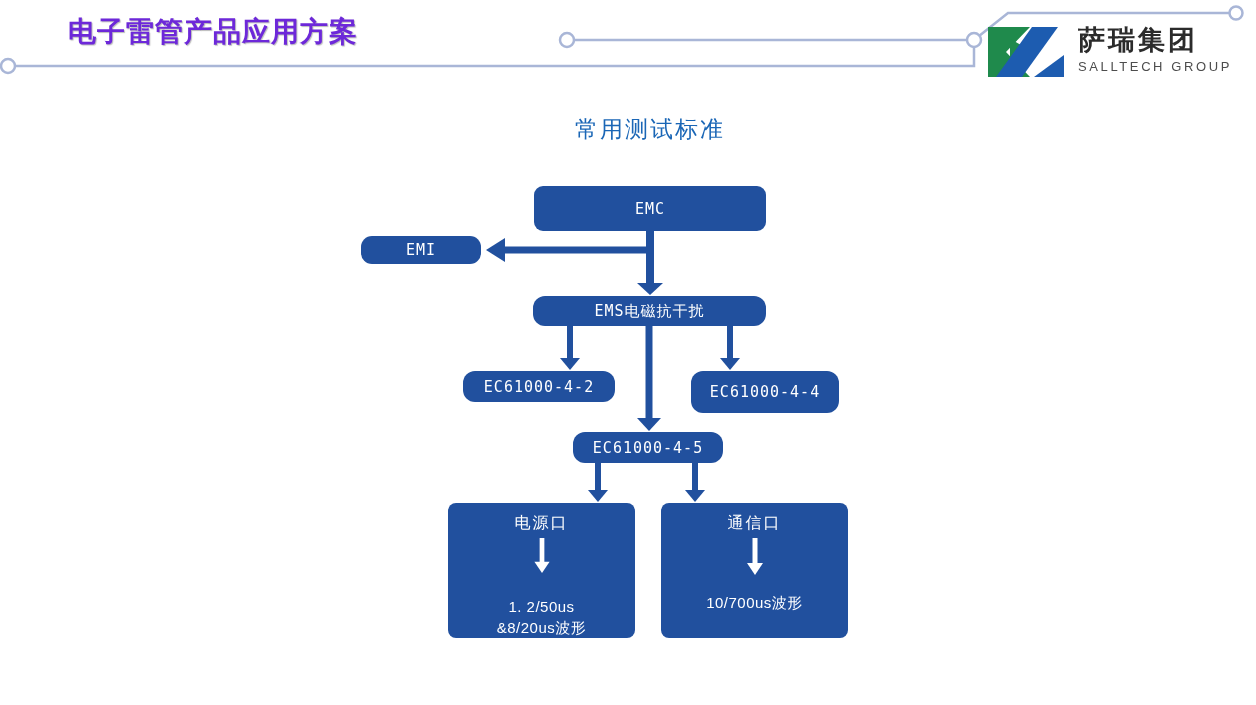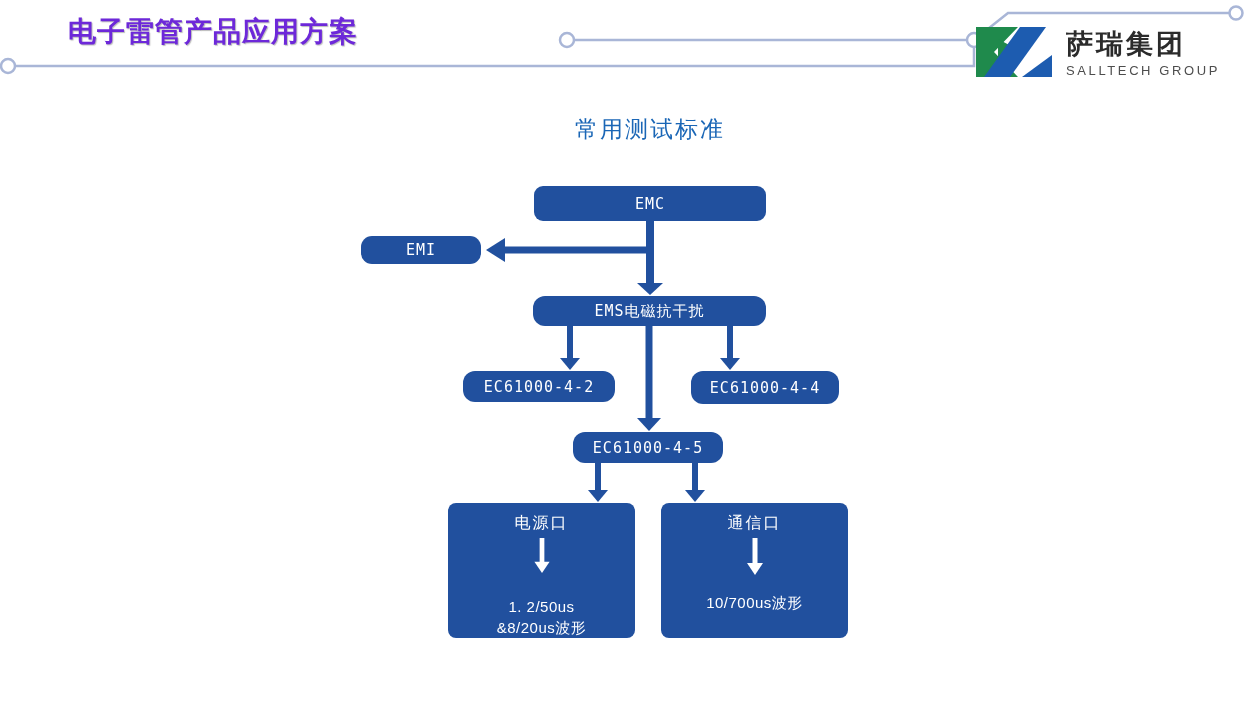--- a/index.html
+++ b/index.html
@@ -28,24 +28,24 @@
   }
 
   .decor-svg {
     position: absolute;
     left: 0; top: 0;
     width: 1256px; height: 90px;
   }
 
   .logo {
     position: absolute;
-    right: 36px;
+    right: 24px;
     top: 26px;
     display: flex;
-    align-items: flex-end;
+    align-items: flex-start;
   }
   .logo-icon { width: 80px; height: 52px; margin-right: 10px; }
   .logo-text { display: flex; flex-direction: column; align-items: flex-start; }
   .logo-cn {
     font-size: 27px;
     font-weight: 600;
     color: #2b2b2b;
     letter-spacing: 3px;
     line-height: 1.1;
     white-space: nowrap;
@@ -76,25 +76,25 @@
     color: #ffffff;
     display: flex;
     align-items: center;
     justify-content: center;
     font-family: "DejaVu Sans Mono", "Liberation Mono", monospace;
     font-size: 15px;
     letter-spacing: 1px;
     white-space: nowrap;
   }
 
-  .node-emc  { left: 534px; top: 186px; width: 232px; height: 35px; border-radius: 9px; }
+  .node-emc  { left: 534px; top: 186px; width: 232px; height: 45px; border-radius: 9px; }
   .node-emi  { left: 361px; top: 236px; width: 120px; height: 28px; border-radius: 11px; }
   .node-ems  { left: 533px; top: 296px; width: 233px; height: 30px; border-radius: 12px; }
   .node-ec2  { left: 463px; top: 371px; width: 152px; height: 31px; border-radius: 12px; }
-  .node-ec4  { left: 691px; top: 371px; width: 148px; height: 33px; border-radius: 12px; }
+  .node-ec4  { left: 691px; top: 371px; width: 148px; height: 42px; border-radius: 12px; }
   .node-ec5  { left: 573px; top: 432px; width: 150px; height: 31px; border-radius: 12px; }
 
   .bignode {
     position: absolute;
     background: #21509e;
     color: #ffffff;
     border-radius: 8px;
     display: flex;
     flex-direction: column;
     align-items: center;

